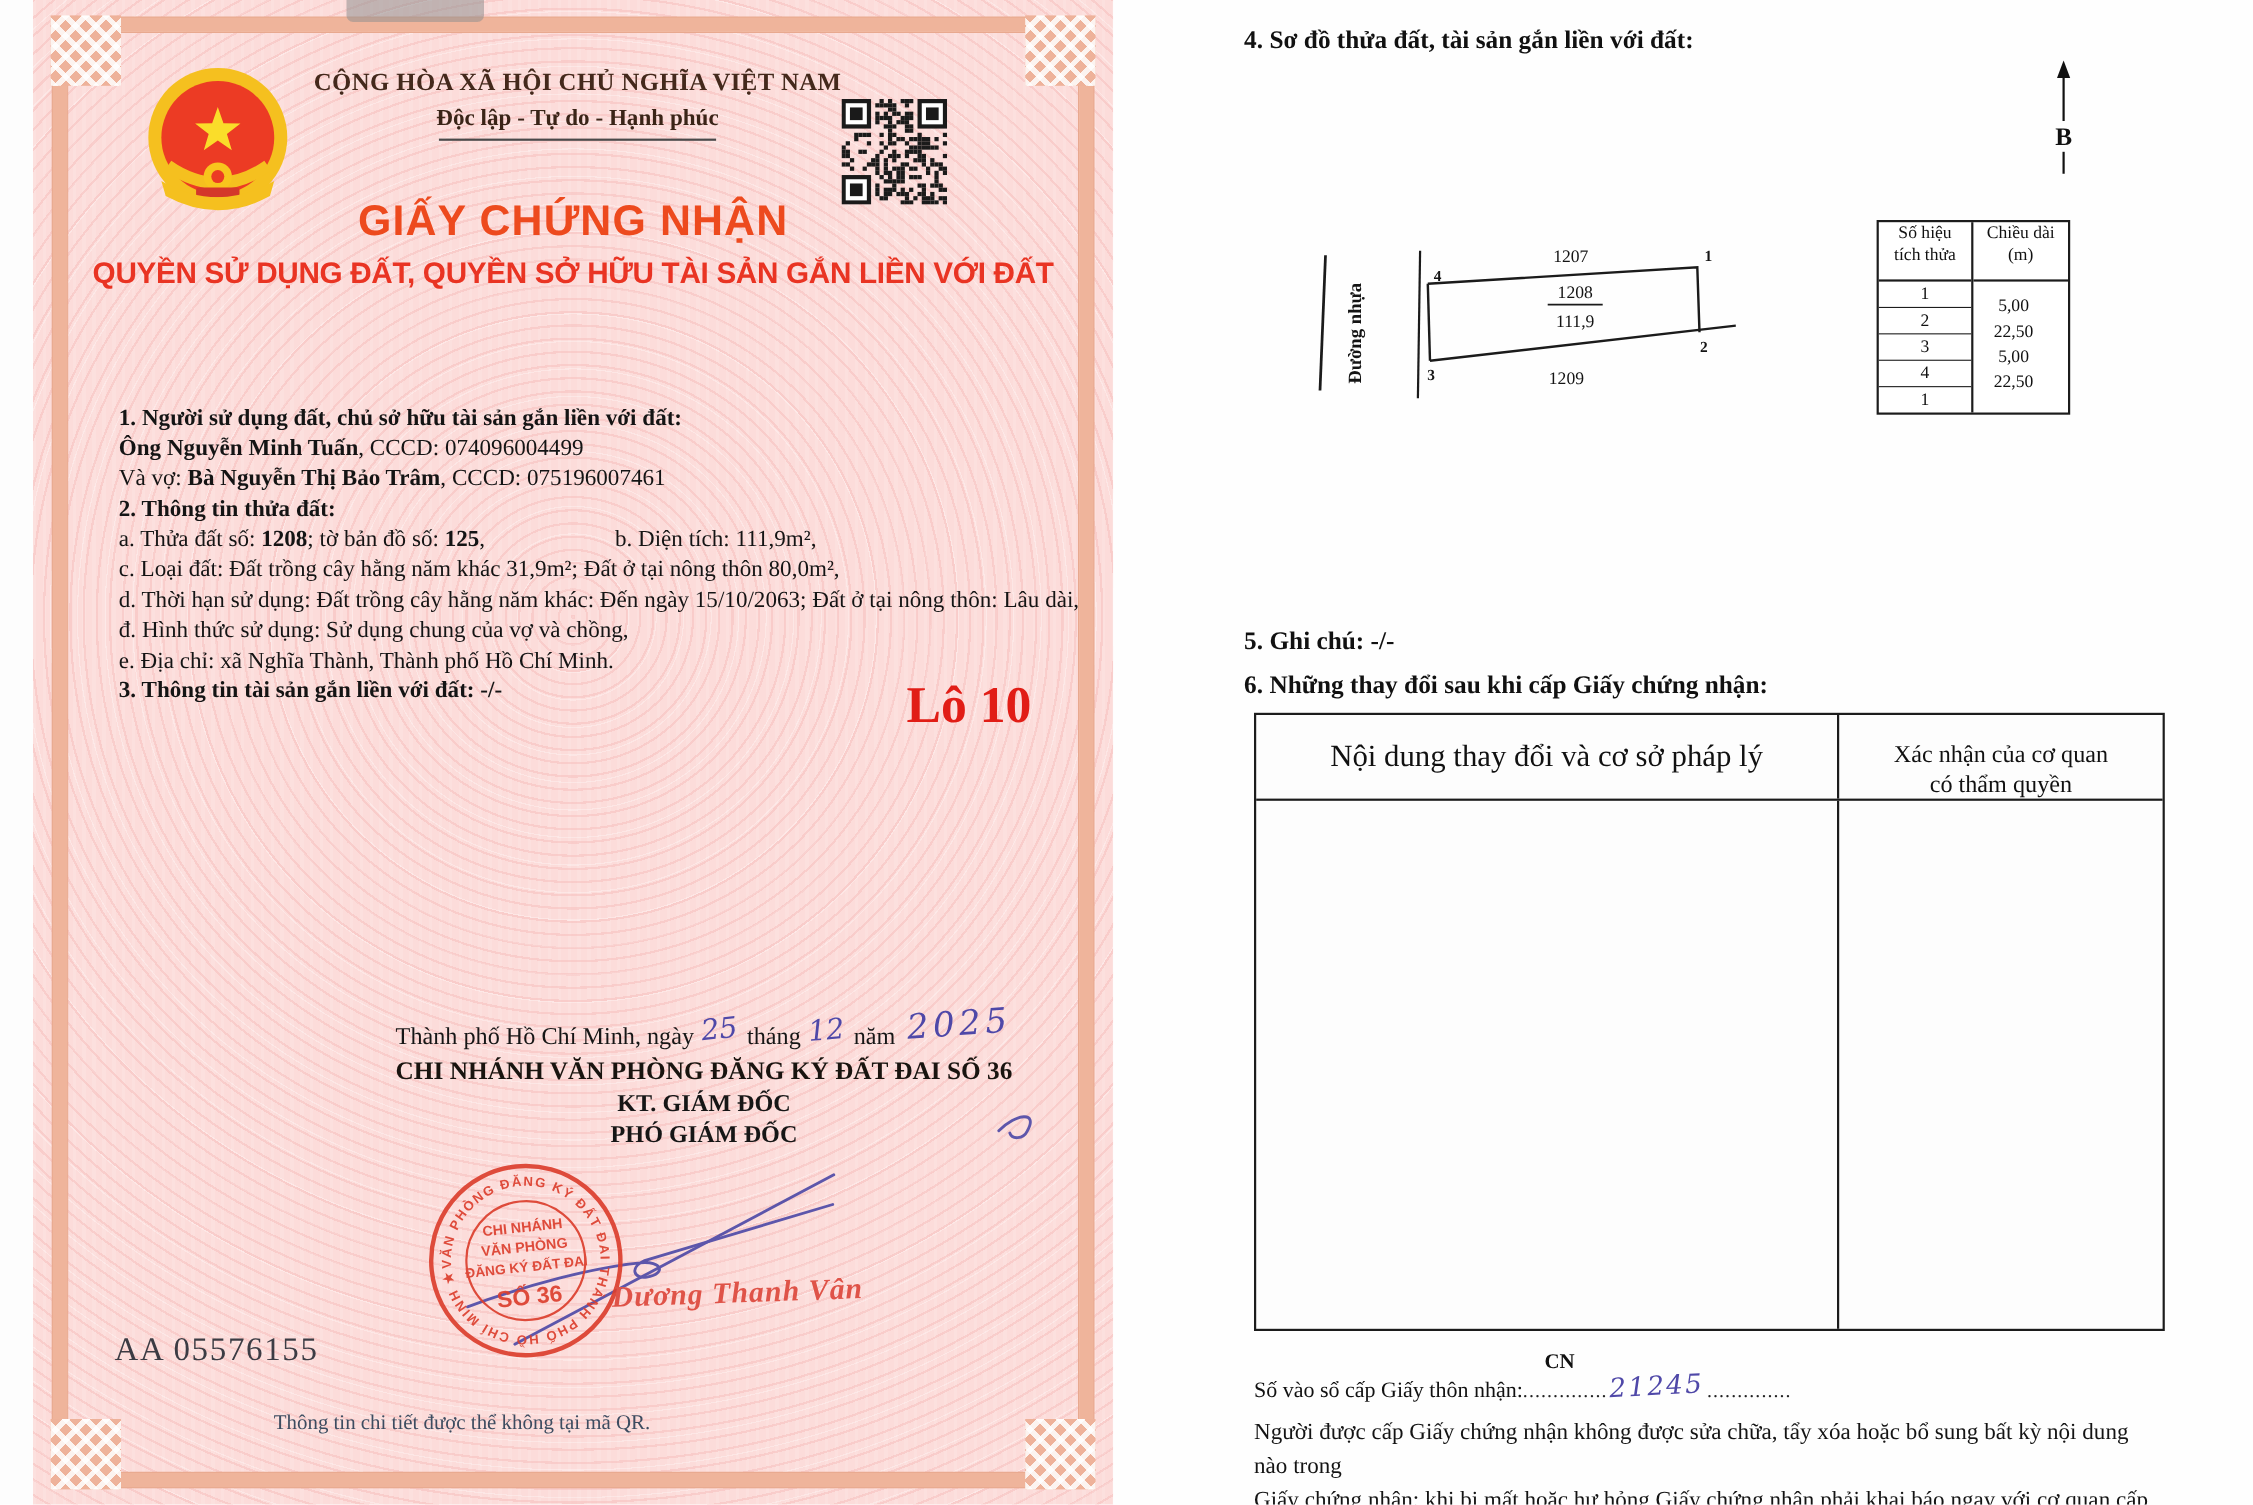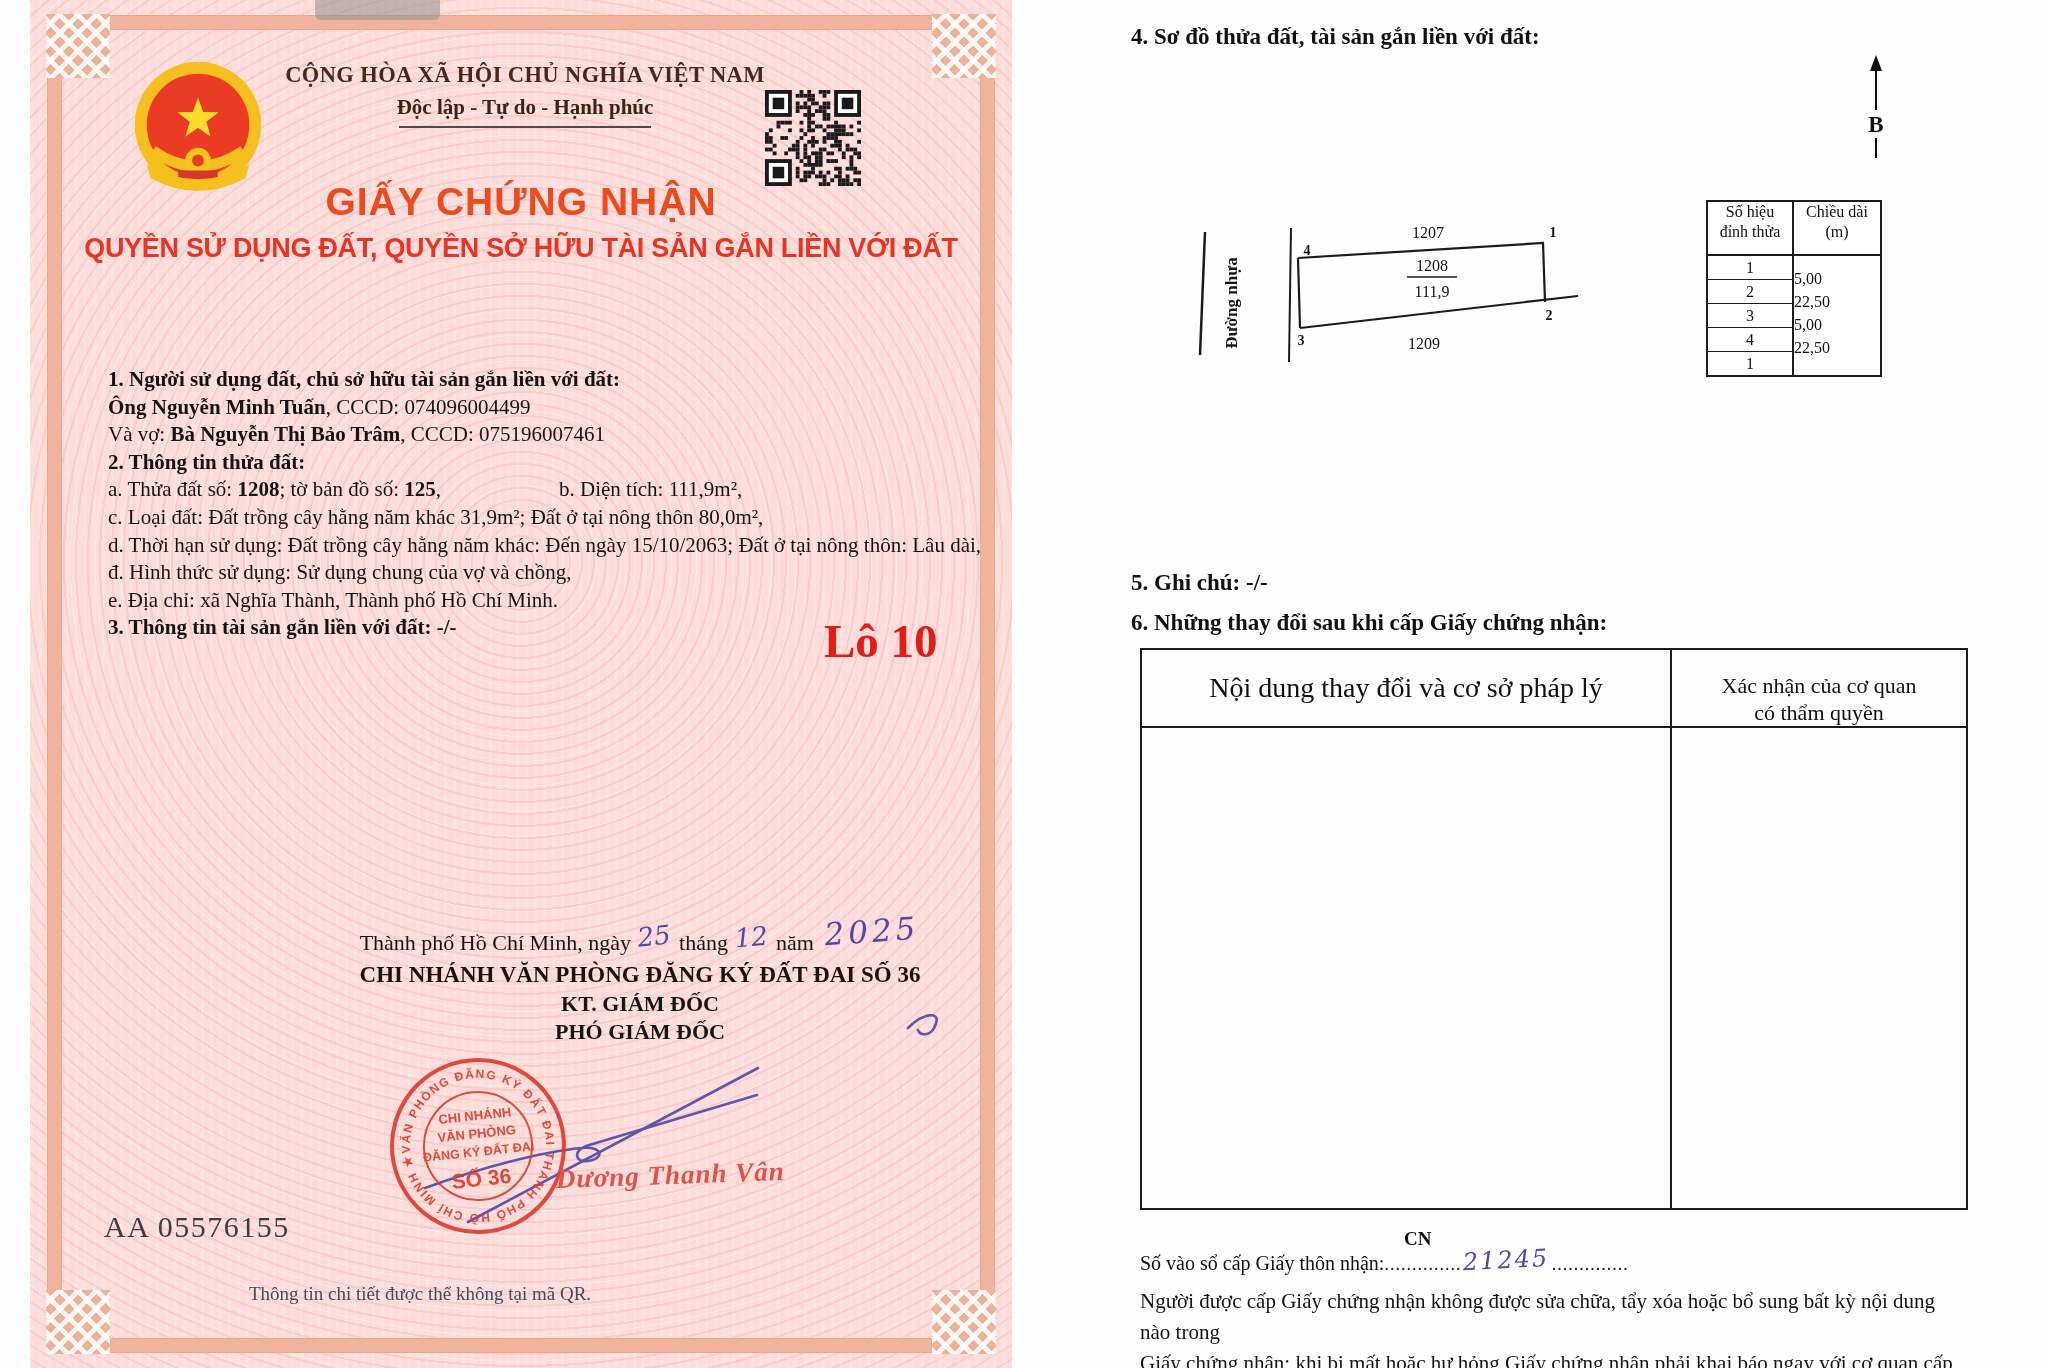--- a/index.html
+++ b/index.html
@@ -58,21 +58,21 @@
   .north{position:absolute;left:848px;top:54px;width:34px;height:112px;}
   .plot-svg{position:absolute;left:173px;top:205px;}
   
   .vt{position:absolute;left:694px;top:200px;display:flex;border:2px solid #1c1c1c;background:#fff;font-size:16px;}
   .vt-col1{width:84px;border-right:2px solid #1c1c1c;}
   .vt-col2{width:86px;}
   .vt-h{height:52px;border-bottom:2px solid #1c1c1c;display:flex;flex-direction:column;align-items:center;justify-content:flex-start;line-height:20px;}
   .vt-cell{height:23px;line-height:23px;text-align:center;border-bottom:1.5px solid #1c1c1c;}
   .vt-cell:last-child{border-bottom:none;}
   .vt-vals{padding-top:11px;}
-  .vt-val{height:23px;line-height:23px;text-align:left;padding-right:13px;}
+  .vt-val{height:23px;line-height:23px;text-align:center;padding-right:13px;}
   
   .ct{position:absolute;left:128px;top:648px;width:824px;height:558px;border:2px solid #1c1c1c;display:flex;flex-direction:column;background:#fdfdfd;}
   .ct-head{display:flex;border-bottom:2px solid #1c1c1c;height:76px;}
   .ct-body{display:flex;flex:1;}
   .ct-c1{width:528px;border-right:2px solid #1c1c1c;display:flex;flex-direction:column;align-items:center;justify-content:center;font-size:28px;}
   .ct-c2{flex:1;display:flex;flex-direction:column;align-items:center;justify-content:flex-end;font-size:22px;line-height:27px;}
   .registry{position:absolute;left:128px;top:1248px;font-size:20px;white-space:nowrap;}
   .registry .dots{font-size:18px;letter-spacing:1px;color:#222;}
   .registry .hand-no{font-family:"DejaVu Serif",serif;font-style:italic;color:#4f48a8;font-size:24px;
                      display:inline-block;transform:rotate(-3deg) translateY(-2px);letter-spacing:2px;margin:0 2px;}
@@ -419,21 +419,21 @@
         <text x="116" y="140" font-size="14" font-weight="bold">3</text>
         <text x="122" y="50" font-size="14" font-weight="bold">4</text>
         <text transform="translate(52,98) rotate(-90)" font-size="17" font-weight="bold">Đường nhựa</text>
       </g>
     </svg>
 
     <div class="vt">
       <div class="vt-col1">
         <div class="vt-h">
           <span>Số hiệu</span>
-          <span>đỉnh thửa</span>
+          <span>tích thửa</span>
         </div>
         <div class="vt-cell">1</div>
         <div class="vt-cell">2</div>
         <div class="vt-cell">3</div>
         <div class="vt-cell">4</div>
         <div class="vt-cell">1</div>
       </div>
       <div class="vt-col2">
         <div class="vt-h">
           <span>Chiều dài</span>

